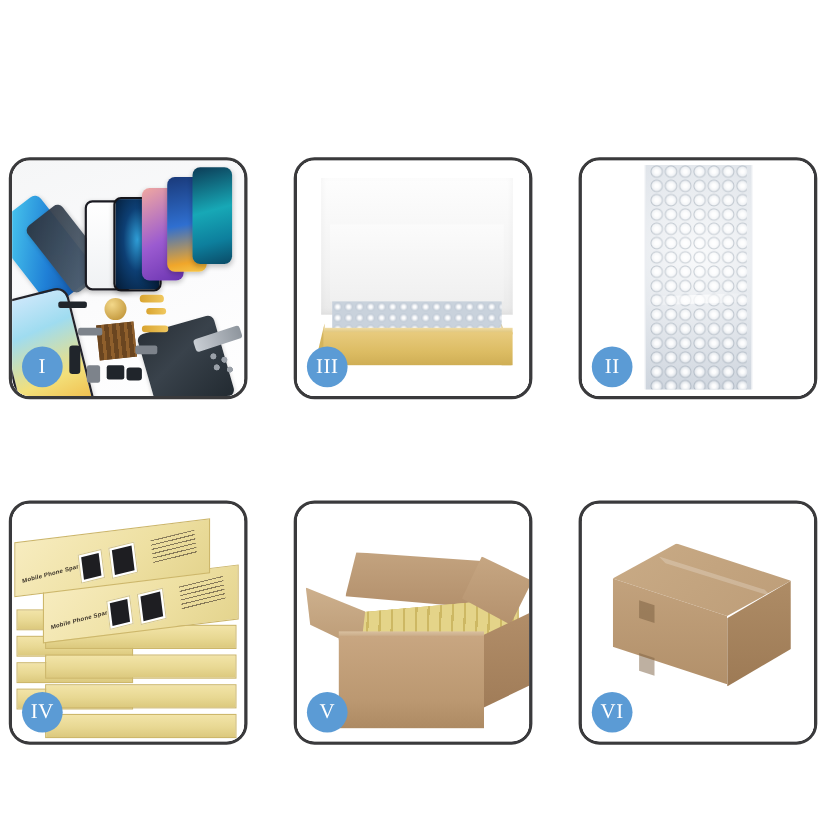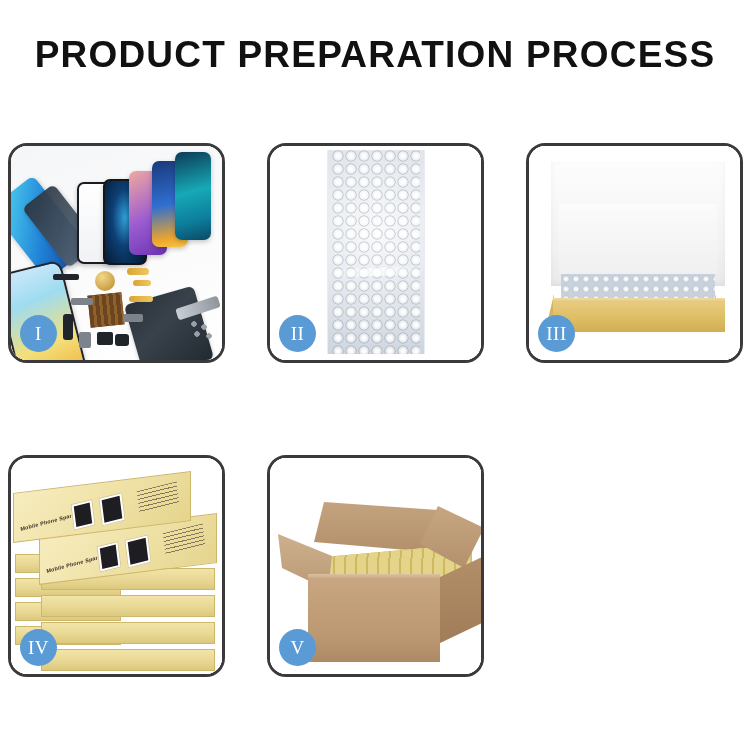--- a/index.html
+++ b/index.html
@@ -369,21 +369,20 @@
   .p6-tape-l2 {
     position:absolute; left:52px; top:138px; width:14px; height:16px;
     background: rgba(125,98,68,.5);
     transform: skewY(18deg);
   }
 </style>
 </head>
 <body>
 
 <div class="header">
-  <h1 class="page-title">PRODUCT PREPARATION PROCESS</h1>
 </div>
 
 <div class="grid">
 
   <div class="card">
     <div class="card-stage">
       <div class="p1-bg"></div>
 
       <div class="phone p1-ph-blue"></div>
       <div class="phone p1-ph-blue2"></div>
@@ -411,43 +410,43 @@
 
       <div class="p1-tool"></div>
       <div class="p1-screws"></div>
 
     </div>
     <div class="badge">I</div>
   </div>
 
   <div class="card">
     <div class="card-stage">
-      <div class="p2-bg"></div>
-      <div class="p2-pouch">
-        <div class="p2-bubbles"></div>
-        <div class="p2-sheen"></div>
-      </div>
-
-    </div>
-    <div class="badge">II</div>
-  </div>
-
-  <div class="card">
-    <div class="card-stage">
       <div class="p3-bg"></div>
       <div class="p3-lid"></div>
       <div class="p3-foam"></div>
       <div class="p3-bubble-strip"></div>
       <div class="p3-box-left"></div>
       <div class="p3-box-right"></div>
       <div class="p3-rim"></div>
       <div class="p3-box-front"></div>
 
     </div>
     <div class="badge">III</div>
+  </div>
+
+  <div class="card">
+    <div class="card-stage">
+      <div class="p2-bg"></div>
+      <div class="p2-pouch">
+        <div class="p2-bubbles"></div>
+        <div class="p2-sheen"></div>
+      </div>
+
+    </div>
+    <div class="badge">II</div>
   </div>
 
   <div class="card">
     <div class="card-stage">
       <div class="p4-bg"></div>
 
       <div class="stack-box" style="left:4px;top:96px;width:104px;height:17px;"></div>
       <div class="stack-box" style="left:4px;top:120px;width:104px;height:17px;"></div>
       <div class="stack-box" style="left:4px;top:144px;width:104px;height:17px;"></div>
       <div class="stack-box" style="left:4px;top:168px;width:104px;height:17px;"></div>
@@ -493,14 +492,27 @@
       <div class="p5-flap-left"></div>
       <div class="p5-flap-right"></div>
       <div class="p5-side-q"></div>
       <div class="p5-rim"></div>
       <div class="p5-front"></div>
 
     </div>
     <div class="badge">V</div>
   </div>
 
+  <div class="card">
+    <div class="card-stage">
+      <div class="p6-bg"></div>
+      <div class="p6-top"></div>
+      <div class="p6-seam"></div>
+      <div class="p6-front"></div>
+      <div class="p6-right"></div>
+      <div class="p6-tape-l"></div>
+      <div class="p6-tape-l2"></div>
+
+    </div>
+    <div class="badge">VI</div>
+  </div>
 
 </div>
 
 </body></html>

